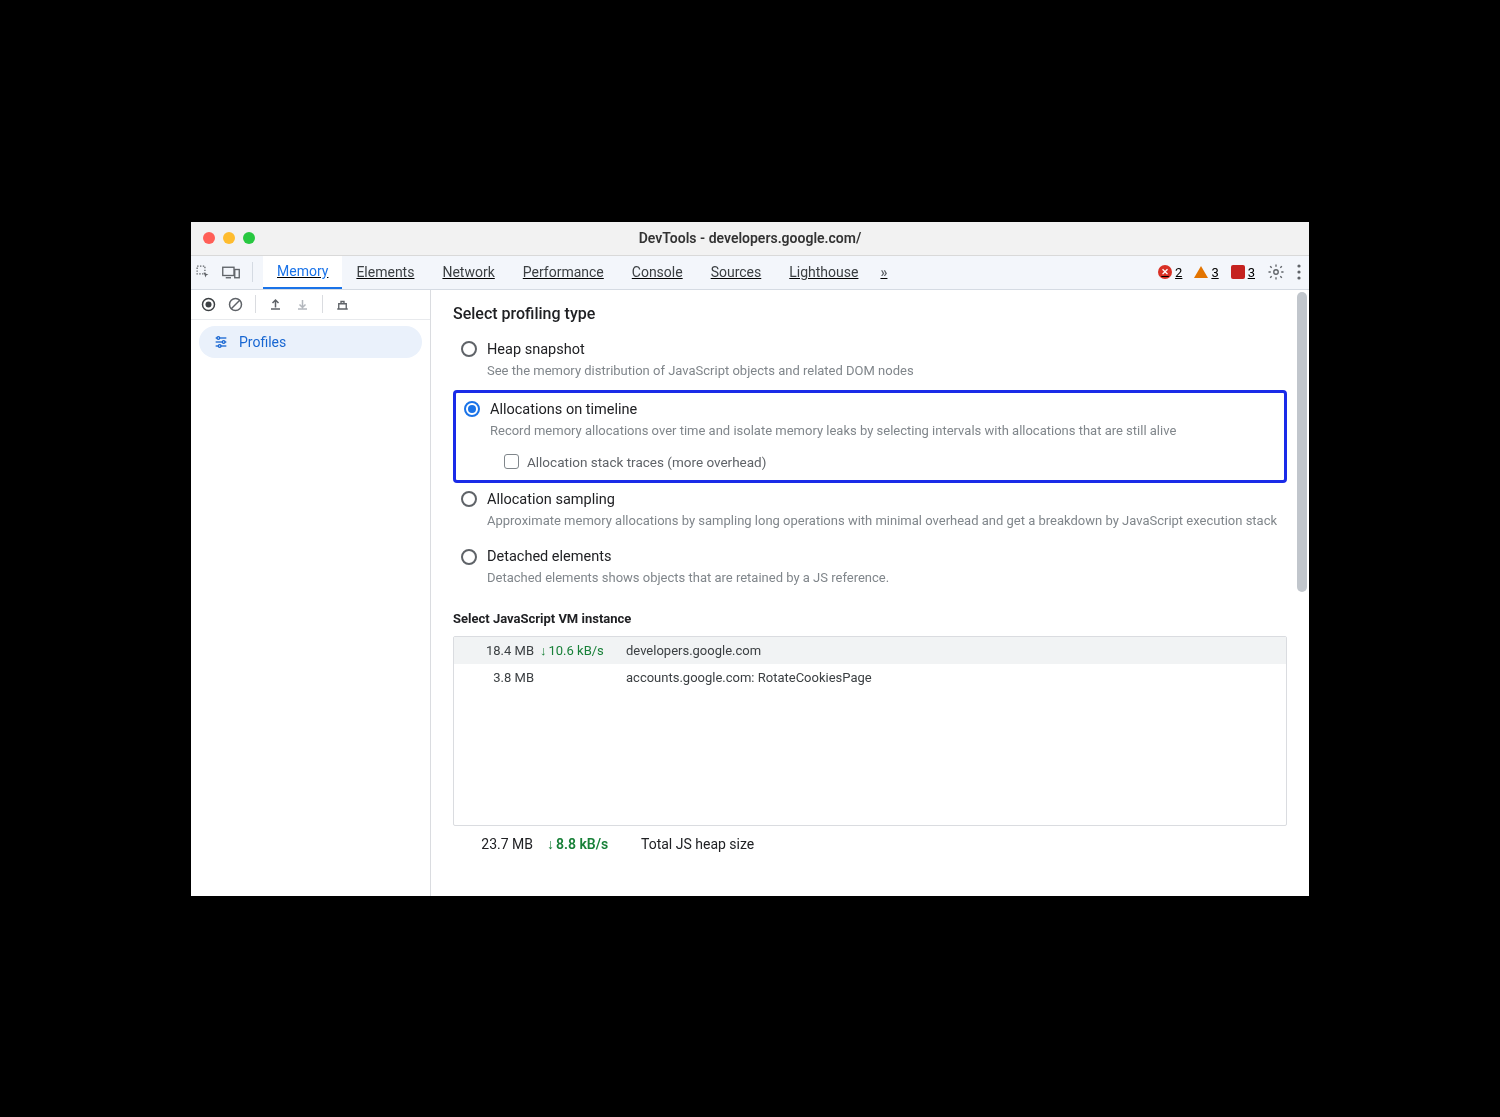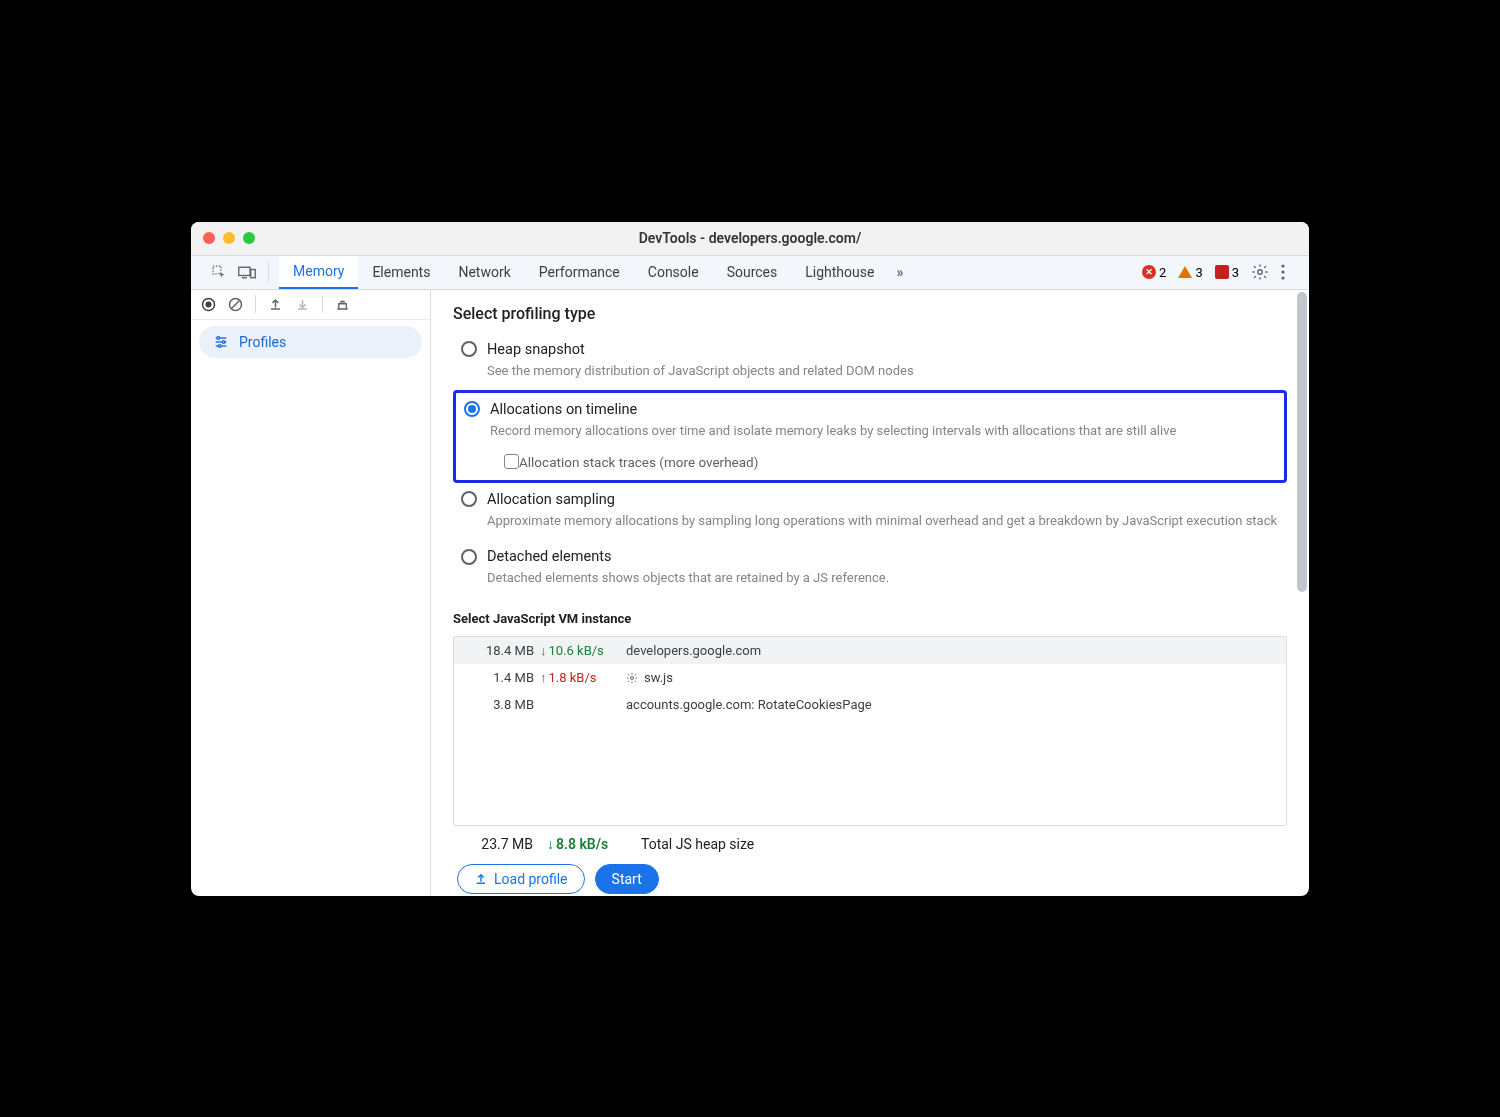--- a/index.html
+++ b/index.html
@@ -10,21 +10,21 @@
     display: flex;
     align-items: center;
     justify-content: center;
     width: 1500px;
     height: 1117px;
   }
   .window {
     width: 1118px;
     height: 674px;
     background: #fff;
-    border-radius: 8px;
+    border-radius: 0;
     overflow: hidden;
     box-shadow: 0 10px 40px rgba(0,0,0,0.5);
     display: flex;
     flex-direction: column;
   }
   .titlebar {
     height: 34px;
     background: #f2f2f2;
     border-bottom: 1px solid #d9d9d9;
     display: flex;
@@ -45,21 +45,22 @@
     font-size: 14px;
     color: #333;
     pointer-events: none;
   }
   .tabbar {
     height: 34px;
     background: #f3f6fb;
     border-bottom: 1px solid #d5dbe3;
     display: flex;
     align-items: stretch;
-    padding: 0 20px;
+    padding: 0 4px;
+    text-decoration: underline;
   }
   .tabbar .toolicons {
     display: flex;
     align-items: center;
     gap: 10px;
     padding-right: 8px;
     color: #5f6368;
   }
   .tabs { display: flex; align-items: stretch; }
   .tab {
@@ -131,21 +132,21 @@
   .opt.highlight { border: 3px solid #1a2be8; }
   .opt-head { display: flex; align-items: center; gap: 10px; }
   .radio {
     width: 16px; height: 16px; border-radius: 50%;
     border: 2px solid #5f6368; flex-shrink: 0;
   }
   .radio.checked { border-color: #1a73e8; display: flex; align-items: center; justify-content: center; }
   .radio.checked::after { content: ""; width: 8px; height: 8px; border-radius: 50%; background: #1a73e8; }
   .opt-title { font-size: 14.5px; color: #202124; }
   .opt-desc { font-size: 13px; color: #80868b; margin: 4px 0 0 26px; line-height: 1.4; }
-  .opt-check { display: flex; align-items: center; margin: 14px 0 0 40px; color: #5f6368; font-size: 13.5px; }
+  .opt-check { display: flex; align-items: center; gap: 8px; margin: 14px 0 0 40px; color: #5f6368; font-size: 13.5px; }
   .checkbox { width: 15px; height: 15px; border: 1.5px solid #80868b; border-radius: 3px; }
   .vm-list {
     border: 1px solid #dadce0;
     border-radius: 2px;
     height: 190px;
   }
   .vm-row {
     display: flex;
     align-items: center;
     padding: 6px 10px;
@@ -363,59 +364,30 @@
       <div class="vm-list">
         <div class="vm-row sel">
           <span class="vm-size">18.4 MB</span>
           <span class="vm-rate down">
             <span>↓</span>
               <span>10.6 kB/s</span>
           </span>
           <span class="vm-name">developers.google.com</span>
         </div>
         <div class="vm-row">
-          <span class="vm-size">1.4 MB</span>
-          <span class="vm-rate up">
-            <span>↑</span>
-              <span>1.8 kB/s</span>
-          </span>
-          <span class="vm-name">
-            <span class="icon">
-              <svg width="12" height="12" viewBox="0 0 24 24" fill="none" stroke="#5f6368" stroke-width="2">
-                  <circle cx="12" cy="12" r="3"></circle>
-                  <path d="M12 2v3M12 19v3M4.2 4.2l2.1 2.1M17.7 17.7l2.1 2.1M2 12h3M19 12h3M4.2 19.8l2.1-2.1M17.7 6.3l2.1-2.1"></path>
-                </svg>
-            </span>
-            <span>sw.js</span>
-          </span>
-        </div>
-        <div class="vm-row">
           <span class="vm-size">3.8 MB</span>
           <span class="vm-rate"></span>
           <span class="vm-name">accounts.google.com: RotateCookiesPage</span>
         </div>
       </div>
 
       <div class="total-row">
         <span class="vm-size">23.7 MB</span>
         <span class="vm-rate down">
           <span>↓</span>
             <span>8.8 kB/s</span>
         </span>
         <span class="label">Total JS heap size</span>
       </div>
 
-      <div class="footer-btns">
-        <div class="btn outline">
-          <span class="icon">
-            <svg width="14" height="14" viewBox="0 0 20 20" fill="none" stroke="#1a73e8" stroke-width="2">
-                <path d="M10 14V4M6 8l4-4 4 4M4 16h12"></path>
-              </svg>
-          </span>
-          <span>Load profile</span>
-        </div>
-        <div class="btn fill">
-          <span>Start</span>
-        </div>
-      </div>
     </div>
   </div>
 </div>
 
 </body></html>

